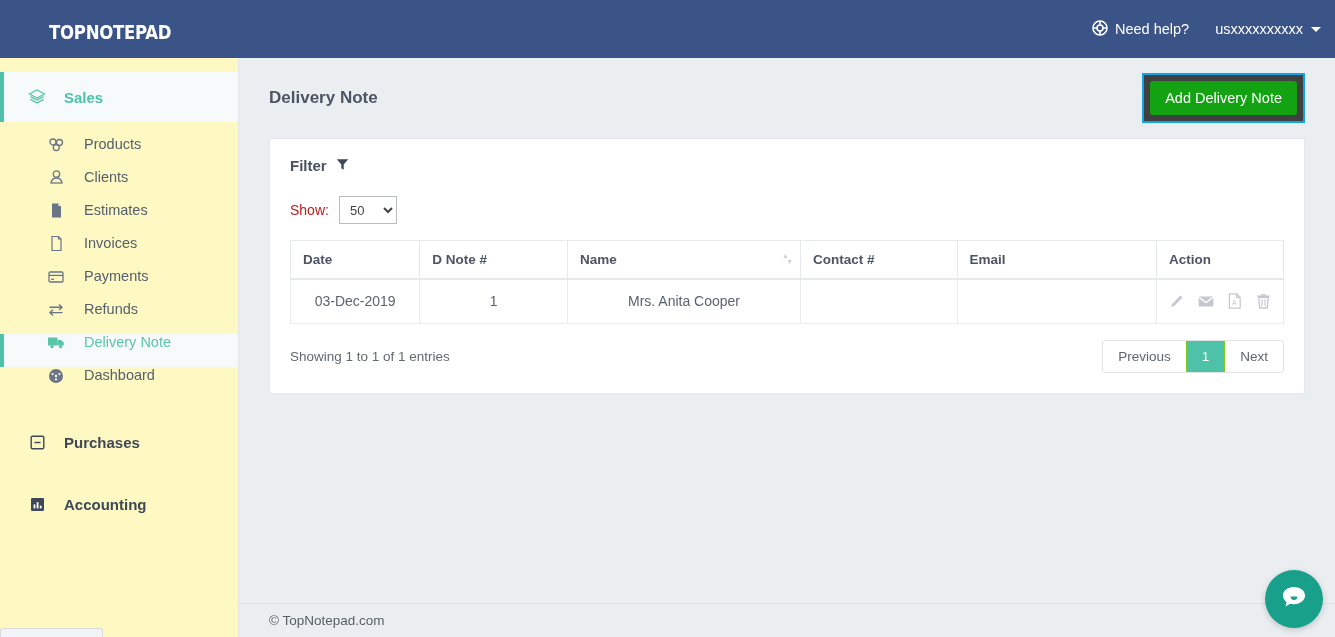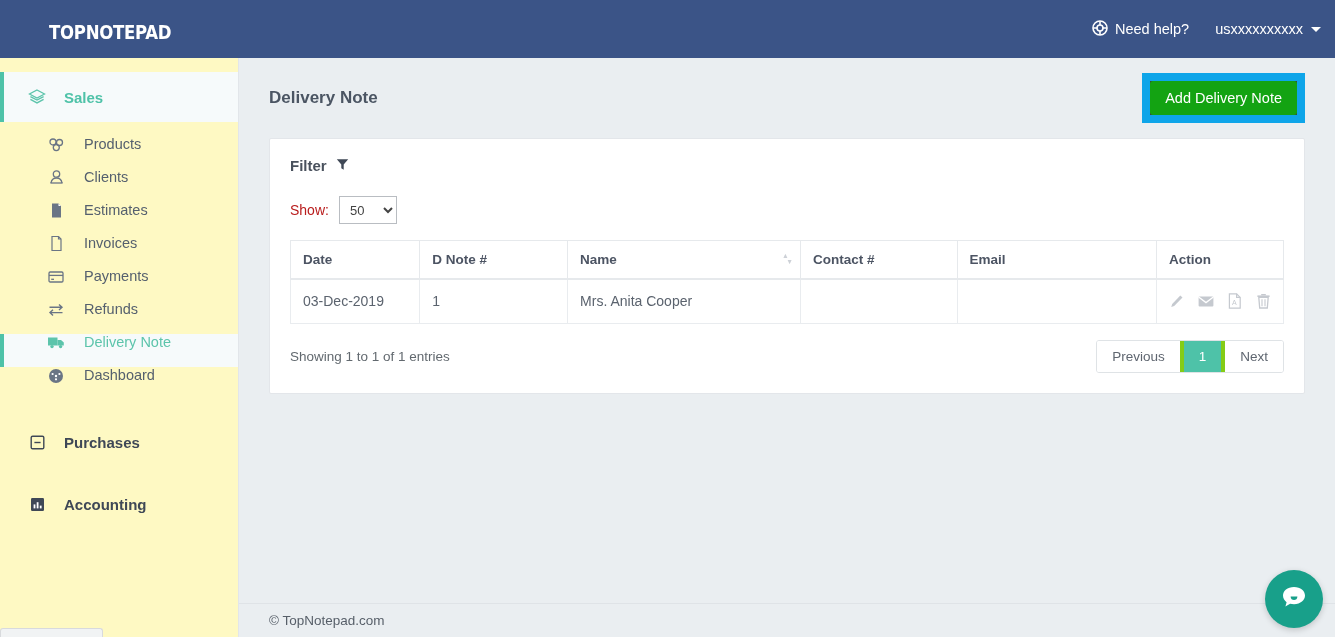--- a/index.html
+++ b/index.html
@@ -97,22 +97,23 @@
   }
   .page-head {
     height: 80px;
     display: flex; align-items: center;
     padding: 0 30px 0 30px;
   }
   .page-title { font-size: 17px; font-weight: bold; color: #4b5563; }
 
   .hl-box {
     margin-left: auto;
-    border: 8px solid #0ea5e9;
+    border: 2px solid #0ea5e9;
     background: #404040;
+    padding: 6px;
     display: inline-block;
   }
   .btn-add {
     background: #13a312;
     color: #ffffff;
     border: none;
     font-size: 14.5px;
     font-family: "Liberation Sans", sans-serif;
     padding: 9px 15px;
     border-radius: 3px;
@@ -157,35 +158,36 @@
     white-space: nowrap;
     margin-left: 16px;
   }
   table.dt td {
     font-size: 14px;
     color: #5b636e;
     padding: 12px 12px;
     border: 1px solid #e9ecef;
     height: 44px;
     vertical-align: middle;
+    text-align: center;
   }
   th.sortable .sort-ind {
     position: absolute; right: 8px; top: 50%; transform: translateY(-50%);
     color: #c9cdd3; font-size: 11px; line-height: 1;
   }
   .act-cell { white-space: nowrap; }
   .act-icons { display:flex; gap: 14px; align-items:center; color:#c5c9cf; }
   .act-icons span { cursor: pointer; display:inline-flex; }
 
   .foot-row { display:flex; align-items:center; margin-top: 16px; }
   .showing { font-size: 13.5px; color: #62696f; }
   .pager { margin-left: auto; display: flex; border:1px solid #dfe3e6; border-radius:3px; overflow:hidden; }
   .pager div {
     padding: 8px 15px; font-size: 13.5px; color:#5f6670;
-    background:#fff; cursor:pointer; border-right:4px solid #84cc16;
+    background:#fff; cursor:pointer; border-right:1px solid #84cc16;
   }
   .pager div:last-child { border-right: none; }
   .pager div.cur { background: #4ec2a8; color:#ffffff; padding: 8px 15px; }
 
   
   .footer {
     position: absolute; top: 603px; left: 239px;
     width: 1096px; height: 34px;
     background: #eaeef1;
     border-top: 1px solid #dfe3e7;

